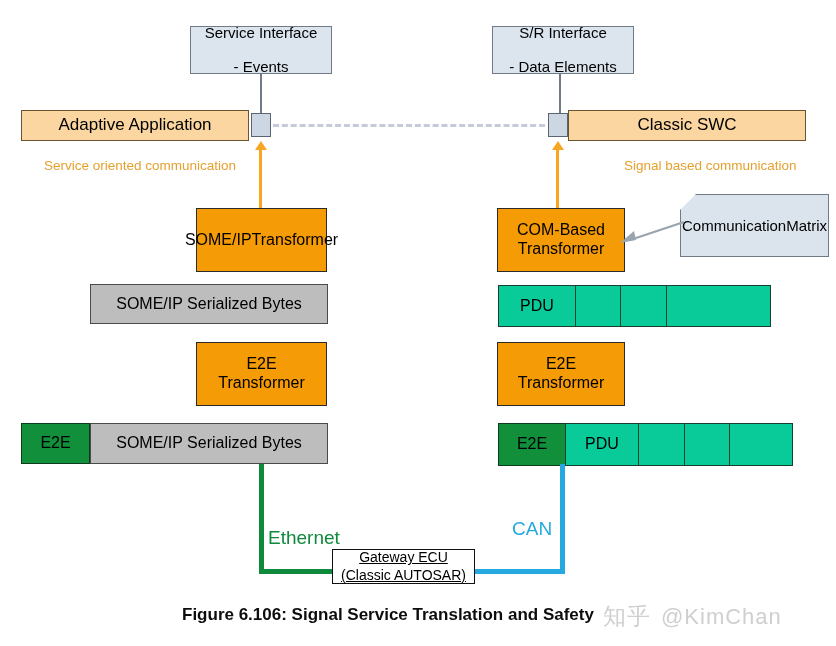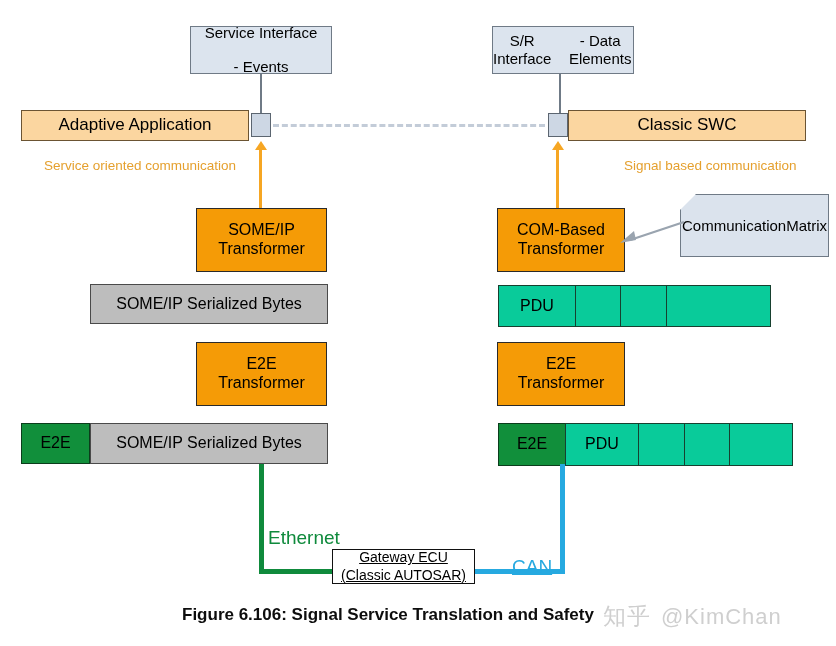--- a/index.html
+++ b/index.html
@@ -146,21 +146,21 @@
   </div>
 
   <div class="abs port" style="left:251px; top:113px; width:20px; height:24px;"></div>
 
   <div class="abs dash" style="left:273px; top:124px; width:272px;"></div>
 
   <div class="abs arrow-orange" style="left:259px; top:150px; height:58px;"></div>
   <div class="abs arrow-head-up" style="left:254.5px; top:141px;"></div>
   <div class="abs lbl lbl-orange" style="left:44px; top:158px;">Service oriented communication</div>
 
-  <div class="abs box xform" style="left:196px; top:208px; width:131px; height:64px; flex-direction:column;">
+  <div class="abs box xform" style="left:196px; top:208px; width:131px; height:64px; flex-direction:row;">
     <span>SOME/IP</span>
     <span>Transformer</span>
   </div>
 
   <div class="abs box grey" style="left:90px; top:284px; width:238px; height:40px;">
     <span>SOME/IP Serialized Bytes</span>
   </div>
 
   <div class="abs box xform" style="left:196px; top:342px; width:131px; height:64px; flex-direction:column;">
     <span>E2E</span>
@@ -171,21 +171,21 @@
     <span>E2E</span>
   </div>
   <div class="abs box grey" style="left:90px; top:423px; width:238px; height:41px;">
     <span>SOME/IP Serialized Bytes</span>
   </div>
 
   <div class="abs wire-green" style="left:259px; top:464px; width:5px; height:110px;"></div>
   <div class="abs wire-green" style="left:259px; top:569px; width:135px; height:5px;"></div>
   <div class="abs lbl-eth" style="left:268px; top:527px;">Ethernet</div>
 
-  <div class="abs box iface" style="left:492px; top:26px; width:142px; height:48px; flex-direction:row;">
+  <div class="abs box iface" style="left:492px; top:26px; width:142px; height:48px; flex-direction:column;">
     <span>S/R Interface</span>
     <span>- Data Elements</span>
   </div>
   <div class="abs vline-grey" style="left:559px; top:74px; height:42px;"></div>
 
   <div class="abs port" style="left:548px; top:113px; width:20px; height:24px;"></div>
 
   <div class="abs box app" style="left:568px; top:110px; width:238px; height:31px;">
     <span>Classic SWC</span>
   </div>
@@ -242,21 +242,21 @@
     <div class="box pdu" style="width:45px;height:41px;margin-left:-1.5px;">
       <span></span>
     </div>
     <div class="box pdu" style="width:62px;height:41px;margin-left:-1.5px;">
       <span></span>
     </div>
   </div>
 
   <div class="abs wire-blue" style="left:560px; top:464px; width:5px; height:110px;"></div>
   <div class="abs wire-blue" style="left:430px; top:569px; width:135px; height:5px;"></div>
-  <div class="abs lbl-can" style="left:512px; top:556px;text-decoration:underline;">CAN</div>
+  <div class="abs lbl-can" style="left:512px; top:518px;">CAN</div>
 
   <div class="abs box gw" style="left:332px; top:549px; width:143px; height:35px;">
     <span>Gateway ECU</span>
     <span>(Classic AUTOSAR)</span>
   </div>
 
   <div class="abs caption" style="left:182px; top:605px;">Figure 6.106: Signal Service Translation and Safety</div>
 
   <div class="abs watermark" style="left:603px; top:601px; display:flex; gap:10px; align-items:baseline;">
     <span class="wm-cn">知乎</span>

